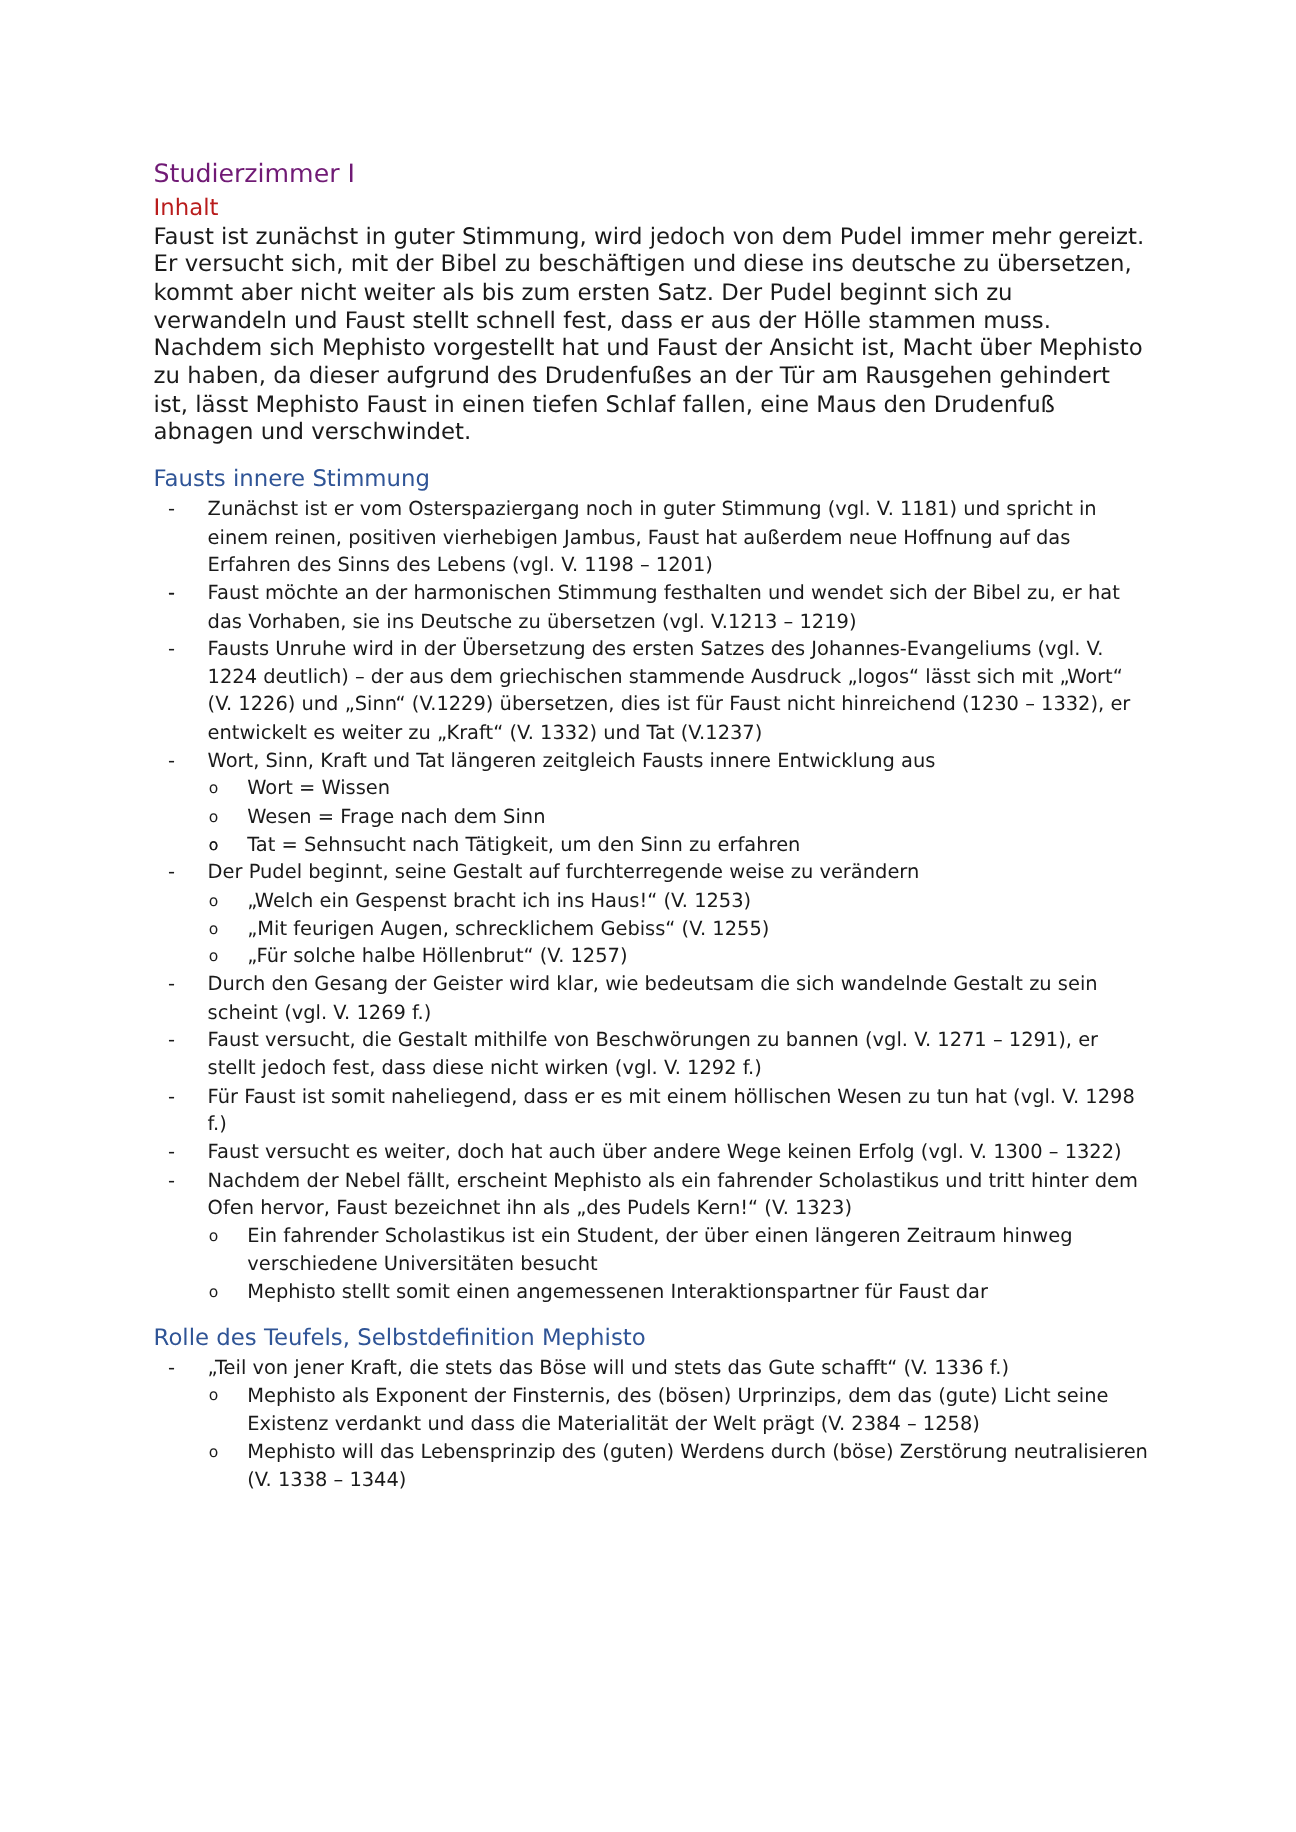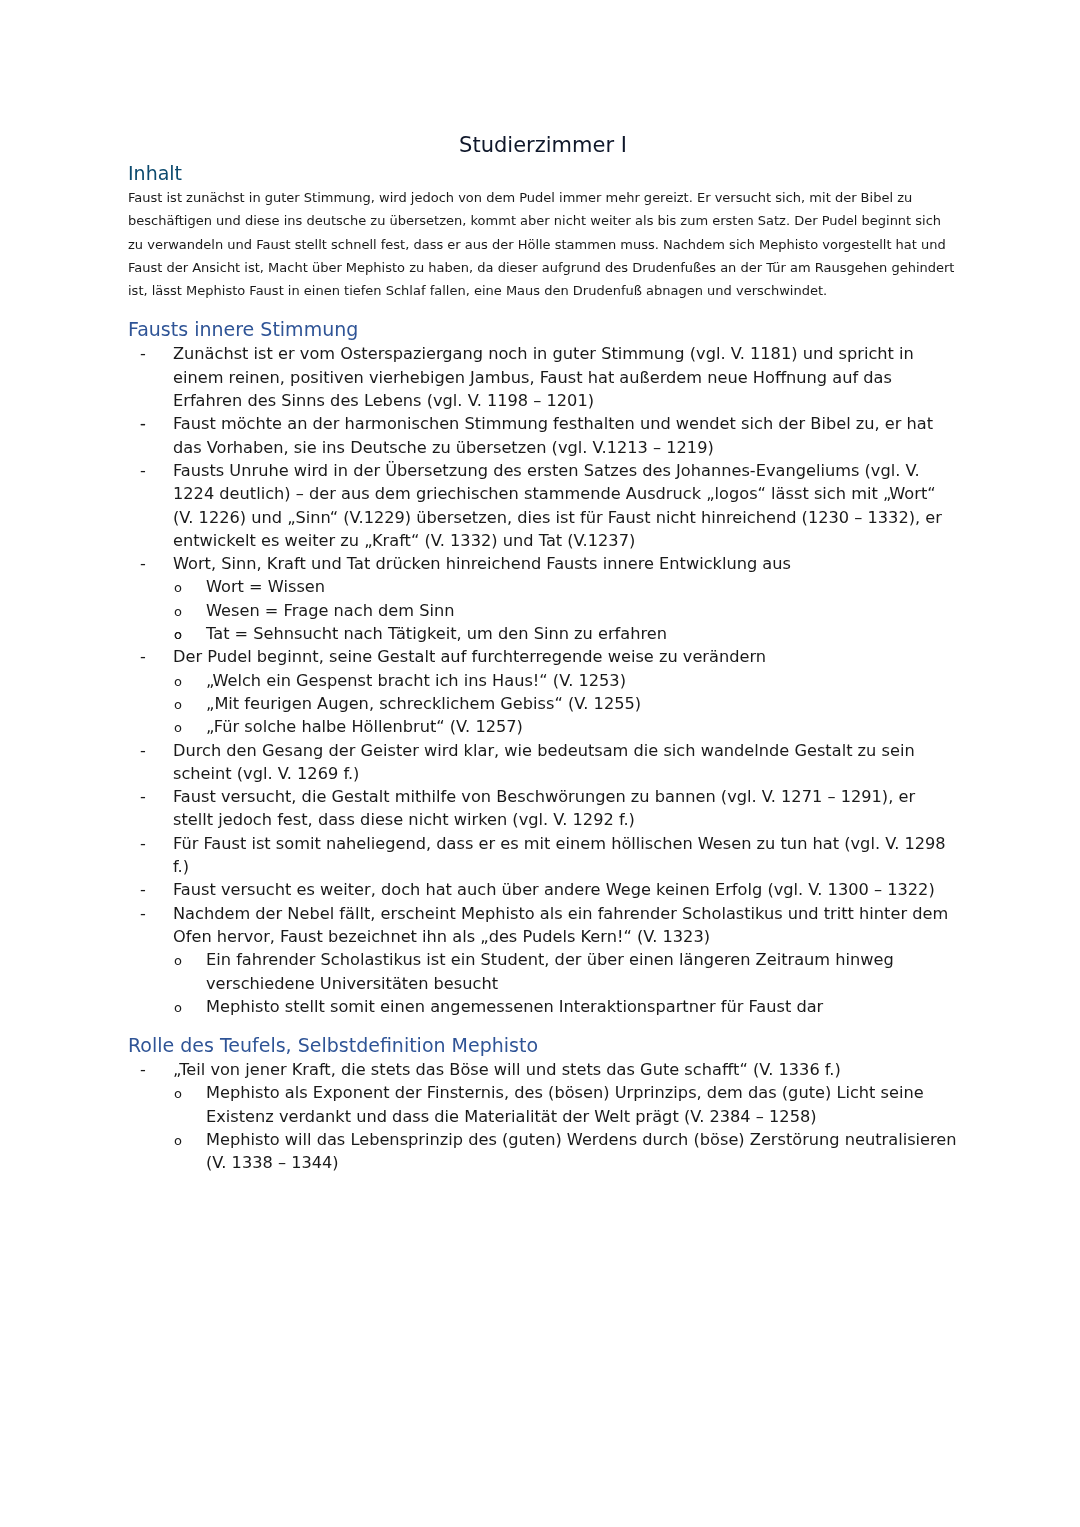--- a/index.html
+++ b/index.html
@@ -1,25 +1,25 @@
 <!DOCTYPE html>
 <html><head>
 <meta charset="utf-8">
 <style>
   html, body { margin: 0; padding: 0; background: #ffffff; }
   body {
     width: 1080px; height: 1527px; position: relative; overflow: hidden;
     font-family: "DejaVu Sans", sans-serif; color: #1a1a1a;
   }
   .page { position: absolute; left: 128px; top: 130px; width: 830px; }
-  .h1 { font-size: 21px; color: #0f172a; line-height: 30px; margin: 0; font-weight: normal; text-align: center; }
+  .h1 { font-size: 21px; color: #701a75; line-height: 30px; margin: 0; font-weight: normal; }
   .h2 { font-size: 19px; color: #2f5496; line-height: 26px; margin: 0; font-weight: normal; }
   .h2.sec { margin-top: 14px; }
-  .h2.inhalt { color: #0c4a6e; }
-  p.body { font-size: 13px; line-height: 23.3px; margin: 0; }
+  .h2.inhalt { color: #b91c1c; }
+  p.body { font-size: 19px; line-height: 23.3px; margin: 0; }
   ul.dash { list-style: none; margin: 0; padding: 0; }
   ul.dash > li { position: relative; padding-left: 45px; font-size: 16.2px; line-height: 23.3px; }
   ul.dash > li > .marker { position: absolute; left: 12px; top: 0; }
   ul.circ { list-style: none; margin: 0; padding: 0; }
   ul.circ > li { position: relative; padding-left: 78px; font-size: 16.2px; line-height: 23.3px; }
   ul.circ > li > .marker { position: absolute; left: 46px; top: 1px; font-size: 13px; }
 </style>
 </head>
 <body>
 
@@ -28,21 +28,21 @@
 
   <h2 class="h2 inhalt">Inhalt</h2>
   <p class="body">Faust ist zunächst in guter Stimmung, wird jedoch von dem Pudel immer mehr gereizt. Er versucht sich, mit der Bibel zu beschäftigen und diese ins deutsche zu übersetzen, kommt aber nicht weiter als bis zum ersten Satz. Der Pudel beginnt sich zu verwandeln und Faust stellt schnell fest, dass er aus der Hölle stammen muss. Nachdem sich Mephisto vorgestellt hat und Faust der Ansicht ist, Macht über Mephisto zu haben, da dieser aufgrund des Drudenfußes an der Tür am Rausgehen gehindert ist, lässt Mephisto Faust in einen tiefen Schlaf fallen, eine Maus den Drudenfuß abnagen und verschwindet.</p>
 
   <h2 class="h2 sec">Fausts innere Stimmung</h2>
   <ul class="dash">
     <li><span class="marker">-</span><span>Zunächst ist er vom Osterspaziergang noch in guter Stimmung (vgl. V. 1181) und spricht in einem reinen, positiven vierhebigen Jambus, Faust hat außerdem neue Hoffnung auf das Erfahren des Sinns des Lebens (vgl. V. 1198 – 1201)</span></li>
     <li><span class="marker">-</span></li>
     <li><span class="marker">-</span><span>Faust möchte an der harmonischen Stimmung festhalten und wendet sich der Bibel zu, er hat das Vorhaben, sie ins Deutsche zu übersetzen (vgl. V.1213 – 1219)</span></li>
     <li><span class="marker">-</span><span>Fausts Unruhe wird in der Übersetzung des ersten Satzes des Johannes-Evangeliums (vgl. V. 1224 deutlich) – der aus dem griechischen stammende Ausdruck „logos“ lässt sich mit „Wort“ (V. 1226) und „Sinn“ (V.1229) übersetzen, dies ist für Faust nicht hinreichend (1230 – 1332), er entwickelt es weiter zu „Kraft“ (V. 1332) und Tat (V.1237)</span></li>
-    <li><span class="marker">-</span><span>Wort, Sinn, Kraft und Tat drücken hinreichend Fausts innere Entwicklung aus</span></li>
+    <li><span class="marker">-</span><span>Wort, Sinn, Kraft und Tat längeren zeitgleich Fausts innere Entwicklung aus</span></li>
   </ul>
   <ul class="circ">
     <li><span class="marker">o</span><span>Wort = Wissen</span></li>
     <li><span class="marker">o</span><span>Wesen = Frage nach dem Sinn</span></li>
     <li><span class="marker">o</span></li>
     <li><span class="marker">o</span><span>Tat = Sehnsucht nach Tätigkeit, um den Sinn zu erfahren</span></li>
   </ul>
 
   <ul class="dash">
     <li><span class="marker">-</span><span>Der Pudel beginnt, seine Gestalt auf furchterregende weise zu verändern</span></li>

